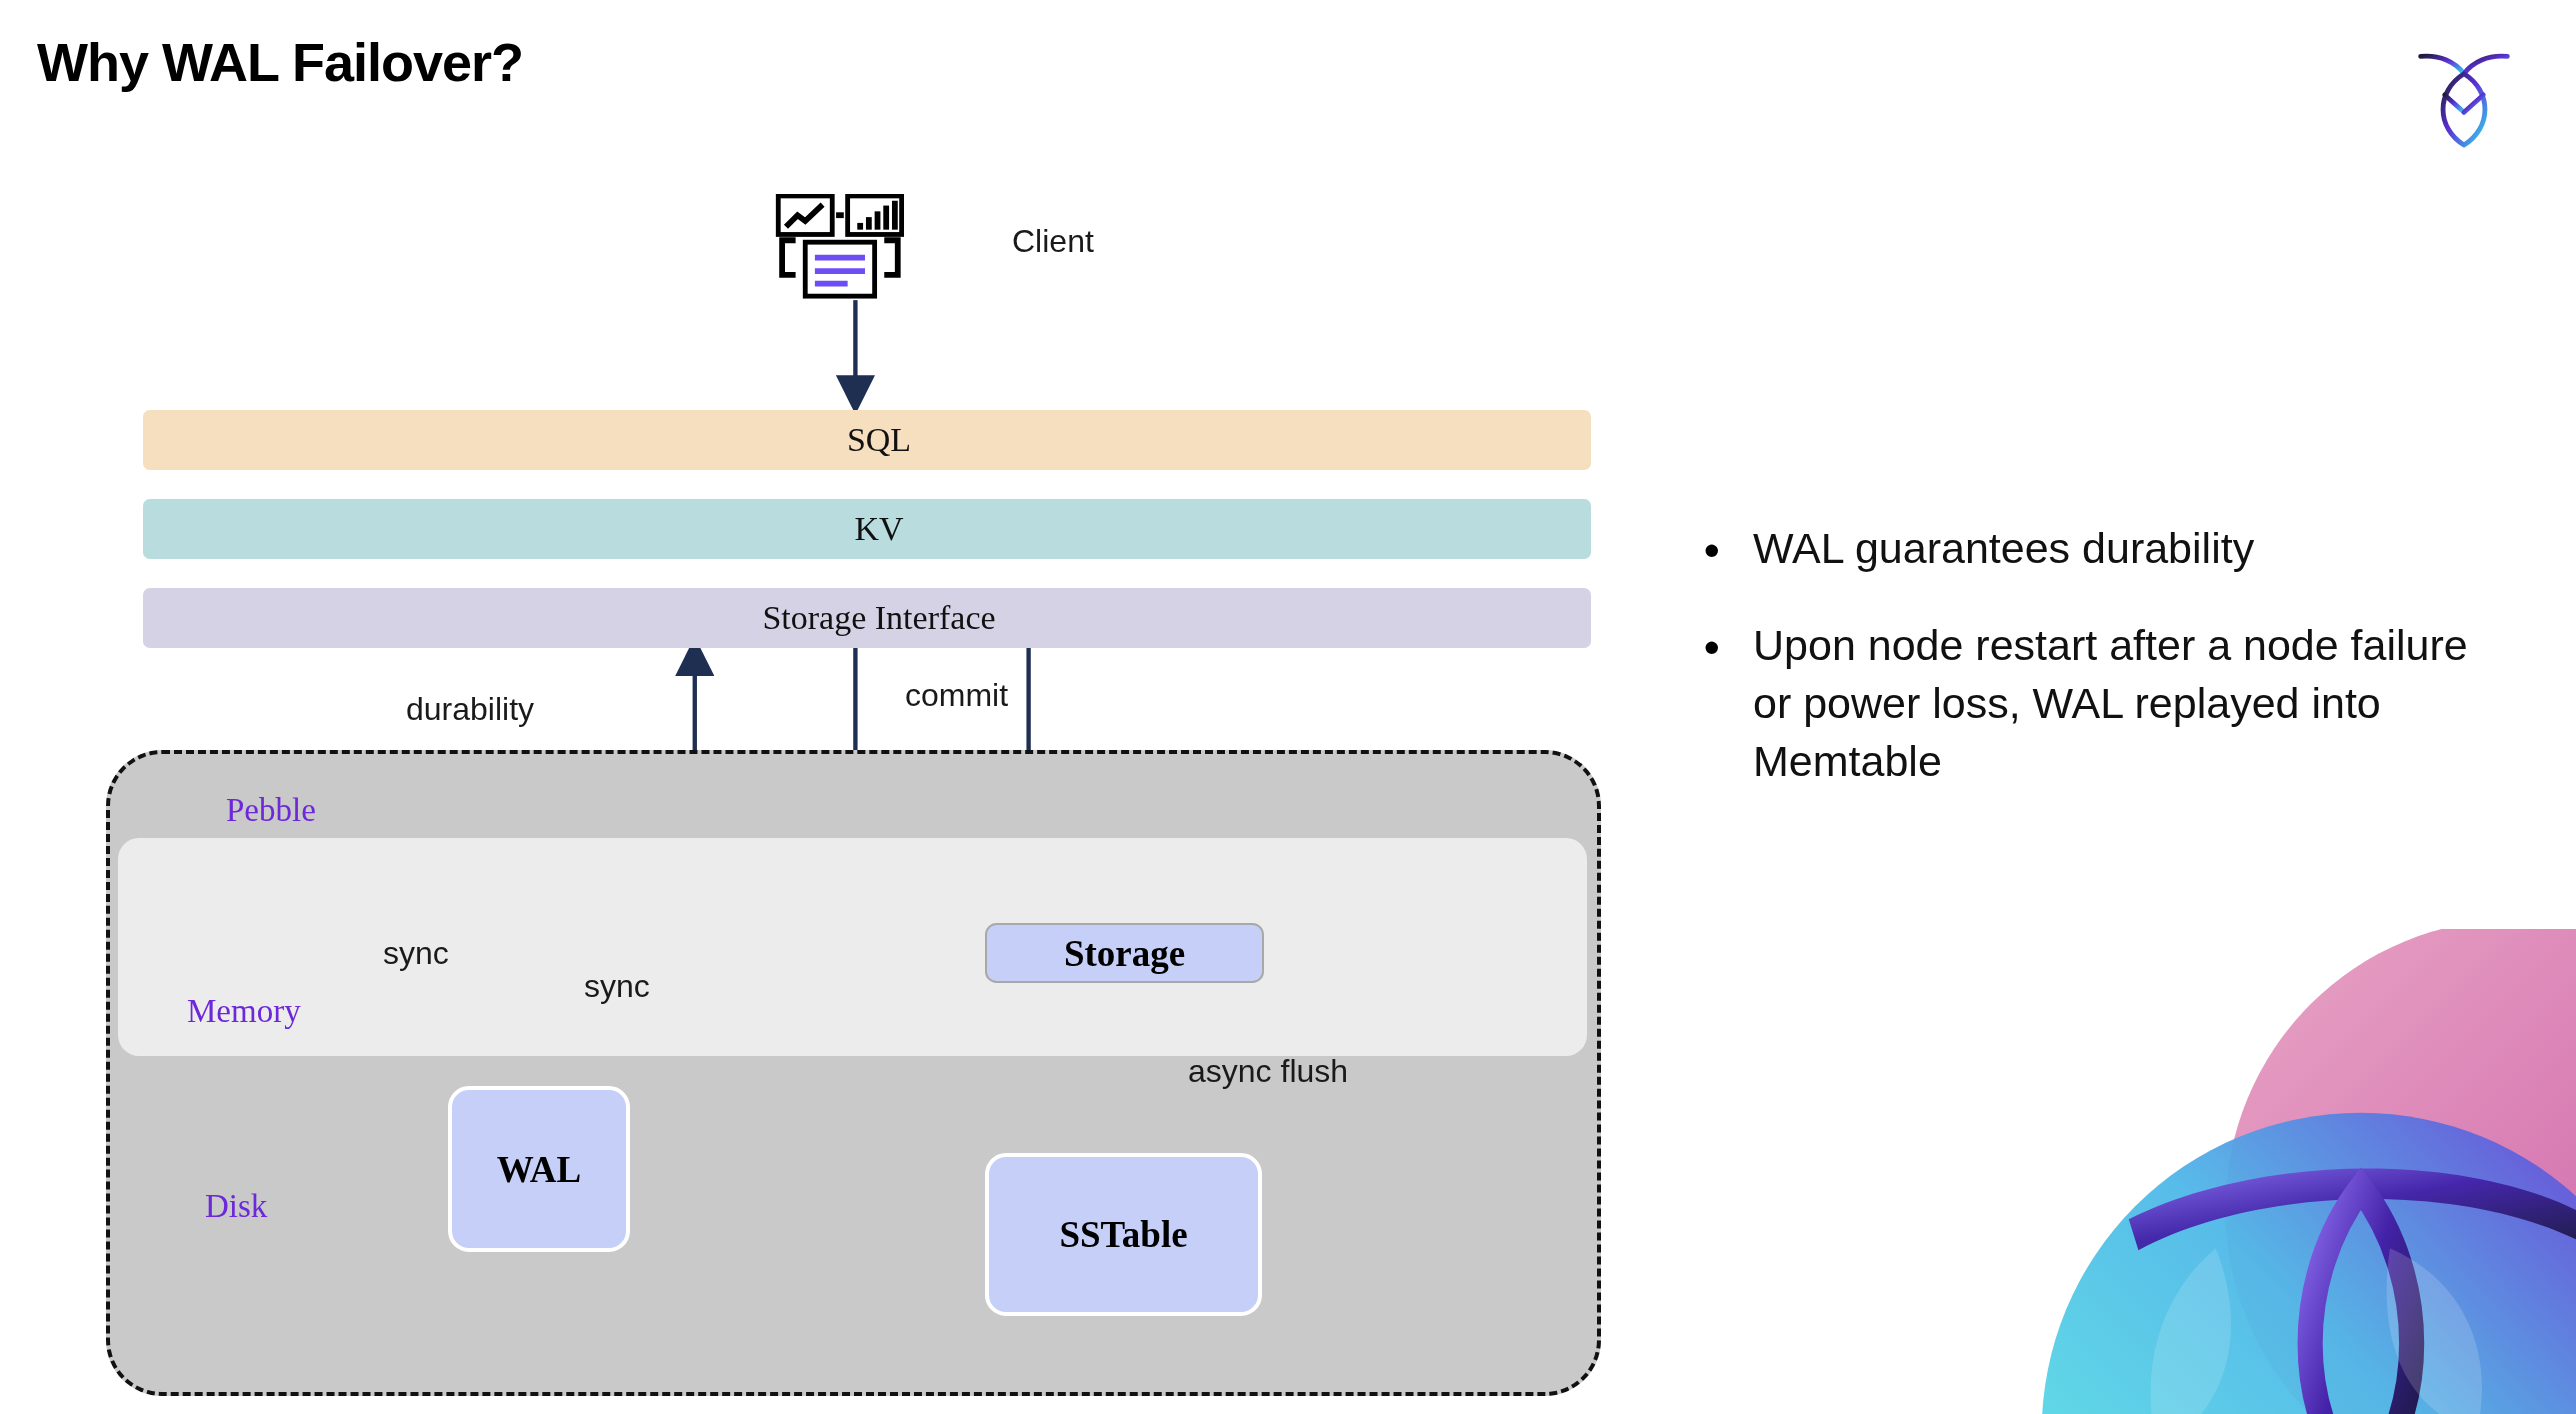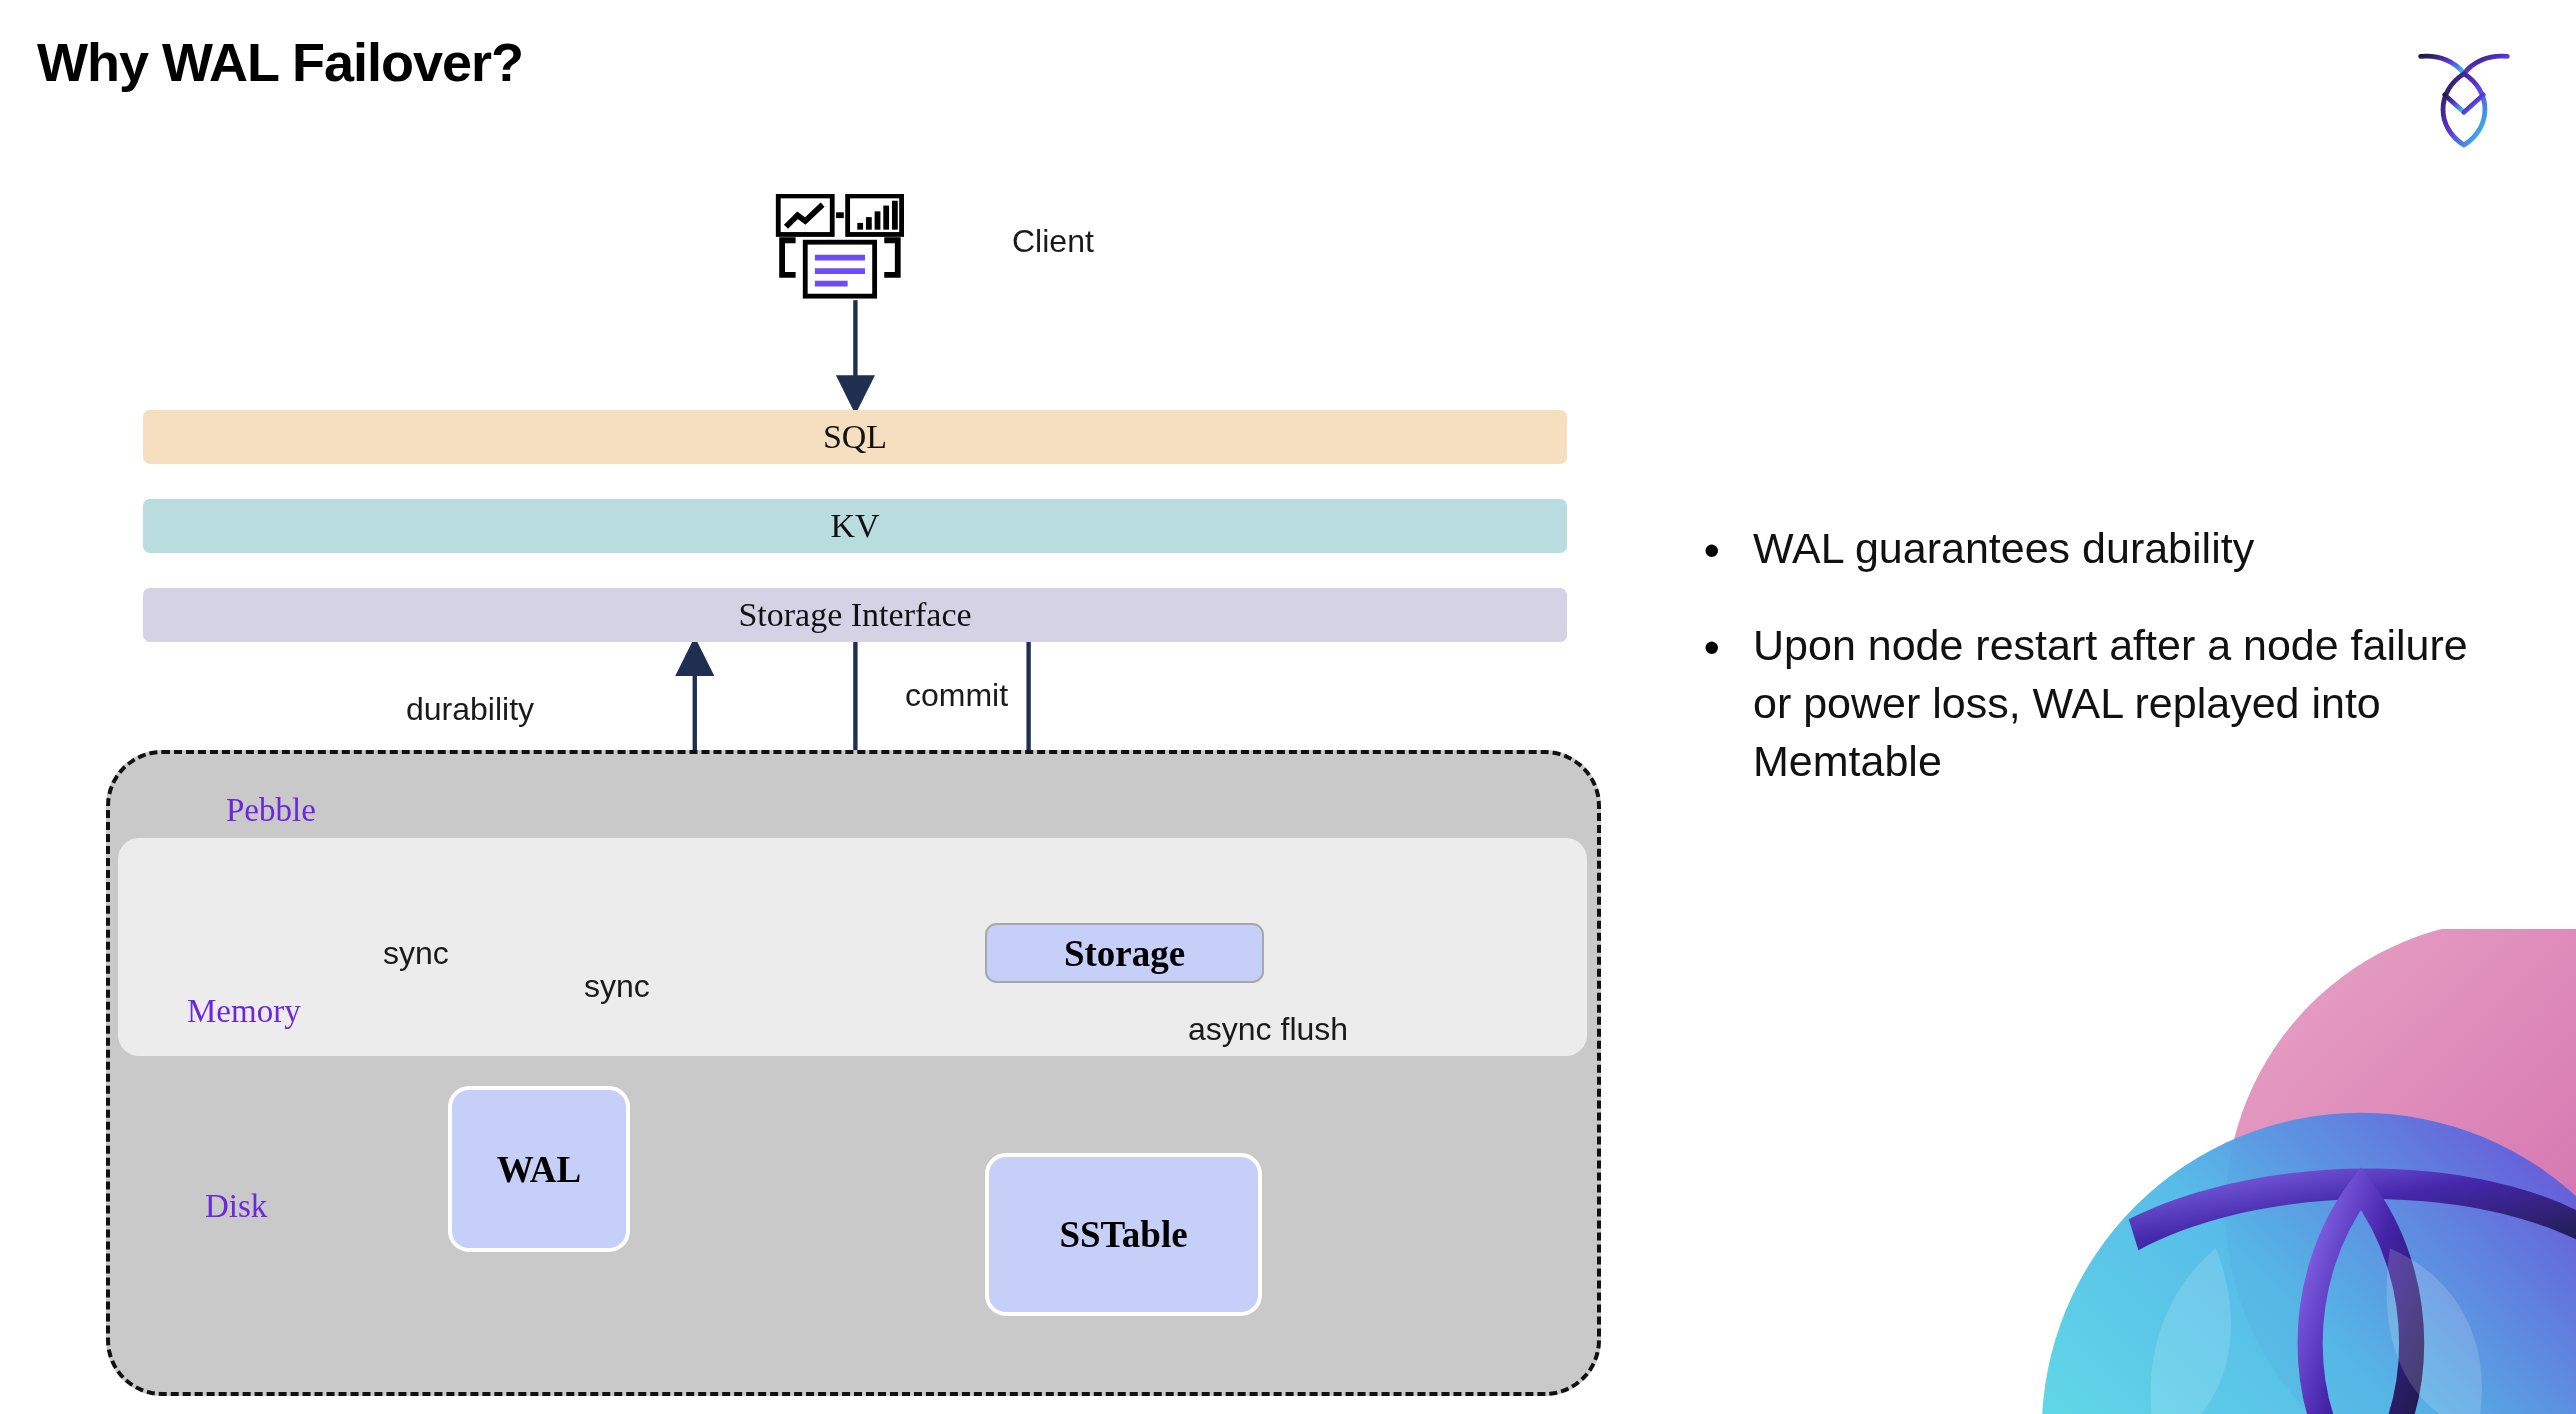--- a/index.html
+++ b/index.html
@@ -26,23 +26,23 @@
   #wires{position:absolute; left:0; top:0; width:1645px; height:1415px;}
 
   
   #client-icon{position:absolute; left:774px; top:194px; width:155px; height:106px;}
   #client-label{position:absolute; left:1012px; top:223px;
                 font-size:32px; color:#1a1a1a;
                 font-family:"Liberation Sans",sans-serif;}
 
   
   .layer-bar{
-    position:absolute; left:143px; width:1424px; height:54px;
+    position:absolute; left:143px; width:1424px; height:60px;
     border-radius:6.8px; display:flex; align-items:center; justify-content:center;
-    font-family:"Liberation Serif",serif; font-size:34px; color:#111;
+    font-family:"Liberation Serif",serif; font-size:34px; color:#111;padding-left:24px;
   }
   #bar-sql{top:410px;}
   #bar-kv{top:499px;}
   #bar-storage{top:588px;}
 
   
   #pebble-box{
     position:absolute; left:106px; top:750px; width:1495px; height:646px;
     background:#c9c9c9; border:4.8px dashed #111; border-radius:56px;
     box-sizing:border-box;
@@ -82,21 +82,21 @@
 
   
   .edge-label{
     position:absolute; font-family:"Liberation Sans",sans-serif;
     font-size:32px; color:#1a1a1a; white-space:nowrap;
   }
   #lbl-committed{left:406px; top:691px;}
   #lbl-commit{left:905px; top:677px;}
   #lbl-sync-1{left:383px; top:935px;}
   #lbl-sync-2{left:584px; top:968px;}
-  #lbl-async-flush{left:1188px; top:1011px;text-align:right;}
+  #lbl-async-flush{left:1188px; top:1053px;text-align:right;}
 
   
   #bullets{position:absolute; left:1703px; top:519px; width:803px;}
   .bullet-row{display:flex; align-items:flex-start; margin-bottom:39px;}
   .bullet-dot{
     flex:0 0 auto; width:50px; padding-top:15.5px;
     font-size:29px; line-height:1; color:#000; text-align:left;
   }
   .bullet-text{
     font-family:"Liberation Sans",sans-serif;

